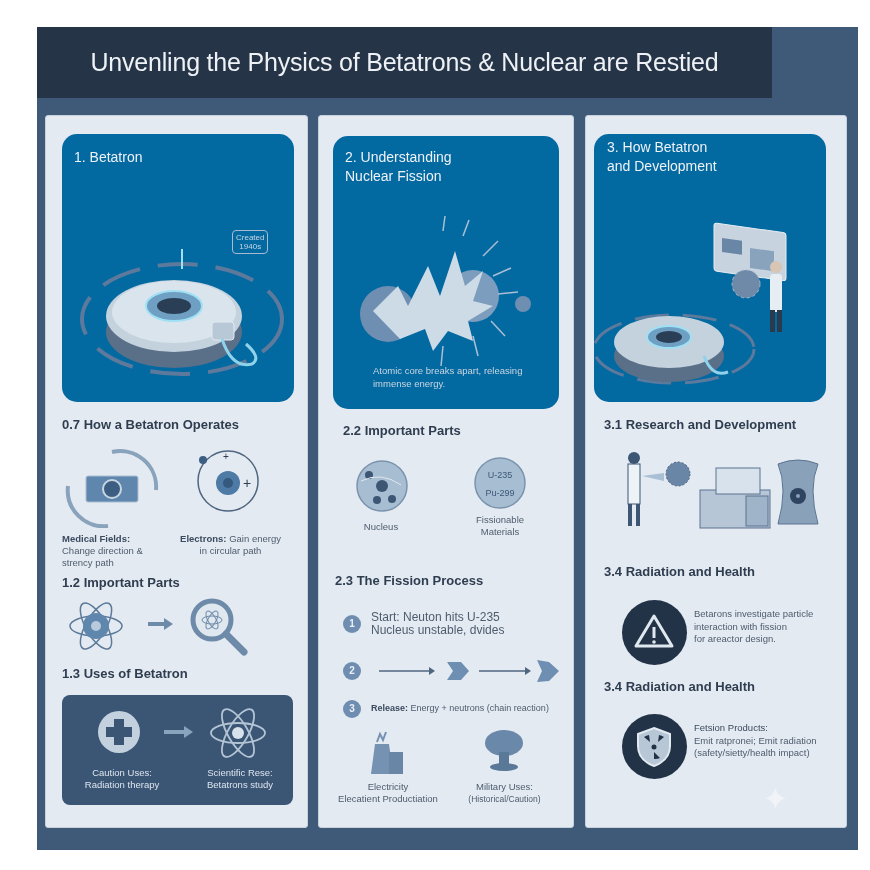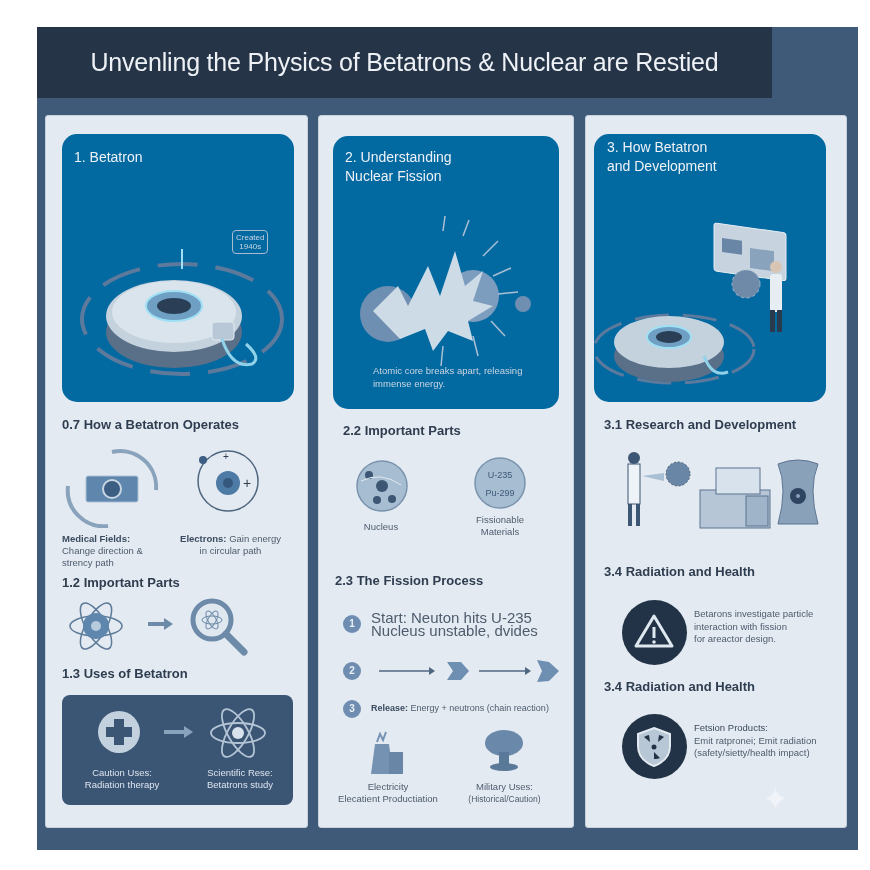--- a/index.html
+++ b/index.html
@@ -28,21 +28,21 @@
   .icon { position: absolute; }
 
   .badge { position: absolute; border: 1.5px solid #aabbd0; border-radius: 4px; color: #c9d5e2;
            font-size: 8px; line-height: 9px; text-align: center; padding: 2px 3px; }
 
   .uses-box { position: absolute; left: 16px; top: 579px; width: 231px; height: 110px; background: #3b5575; border-radius: 8px; }
   .uses-box .caption { color: #dde5ee; }
 
   .step-num { position: absolute; width: 18px; height: 18px; border-radius: 50%; background: #6e8db0; color: #e9f0f7;
               font-size: 10px; font-weight: bold; text-align: center; line-height: 18px; }
-  .step-text { position: absolute; color: #4d5c6e; font-size: 15px; line-height: 13px; }
+  .step-text { position: absolute; color: #4d5c6e; font-size: 12px; line-height: 13px; }
   .step-text b { color: #3a4a5e; }
 
   .circle-dark { position: absolute; width: 65px; height: 65px; border-radius: 50%; background: #223347; }
   .desc { position: absolute; color: #4d5c6e; font-size: 9.5px; line-height: 12.5px; }
 
   .sparkle { position: absolute; left: 762px; top: 780px; color: #f0f4f8; font-size: 32px; }
 </style>
 </head>
 <body>
 

